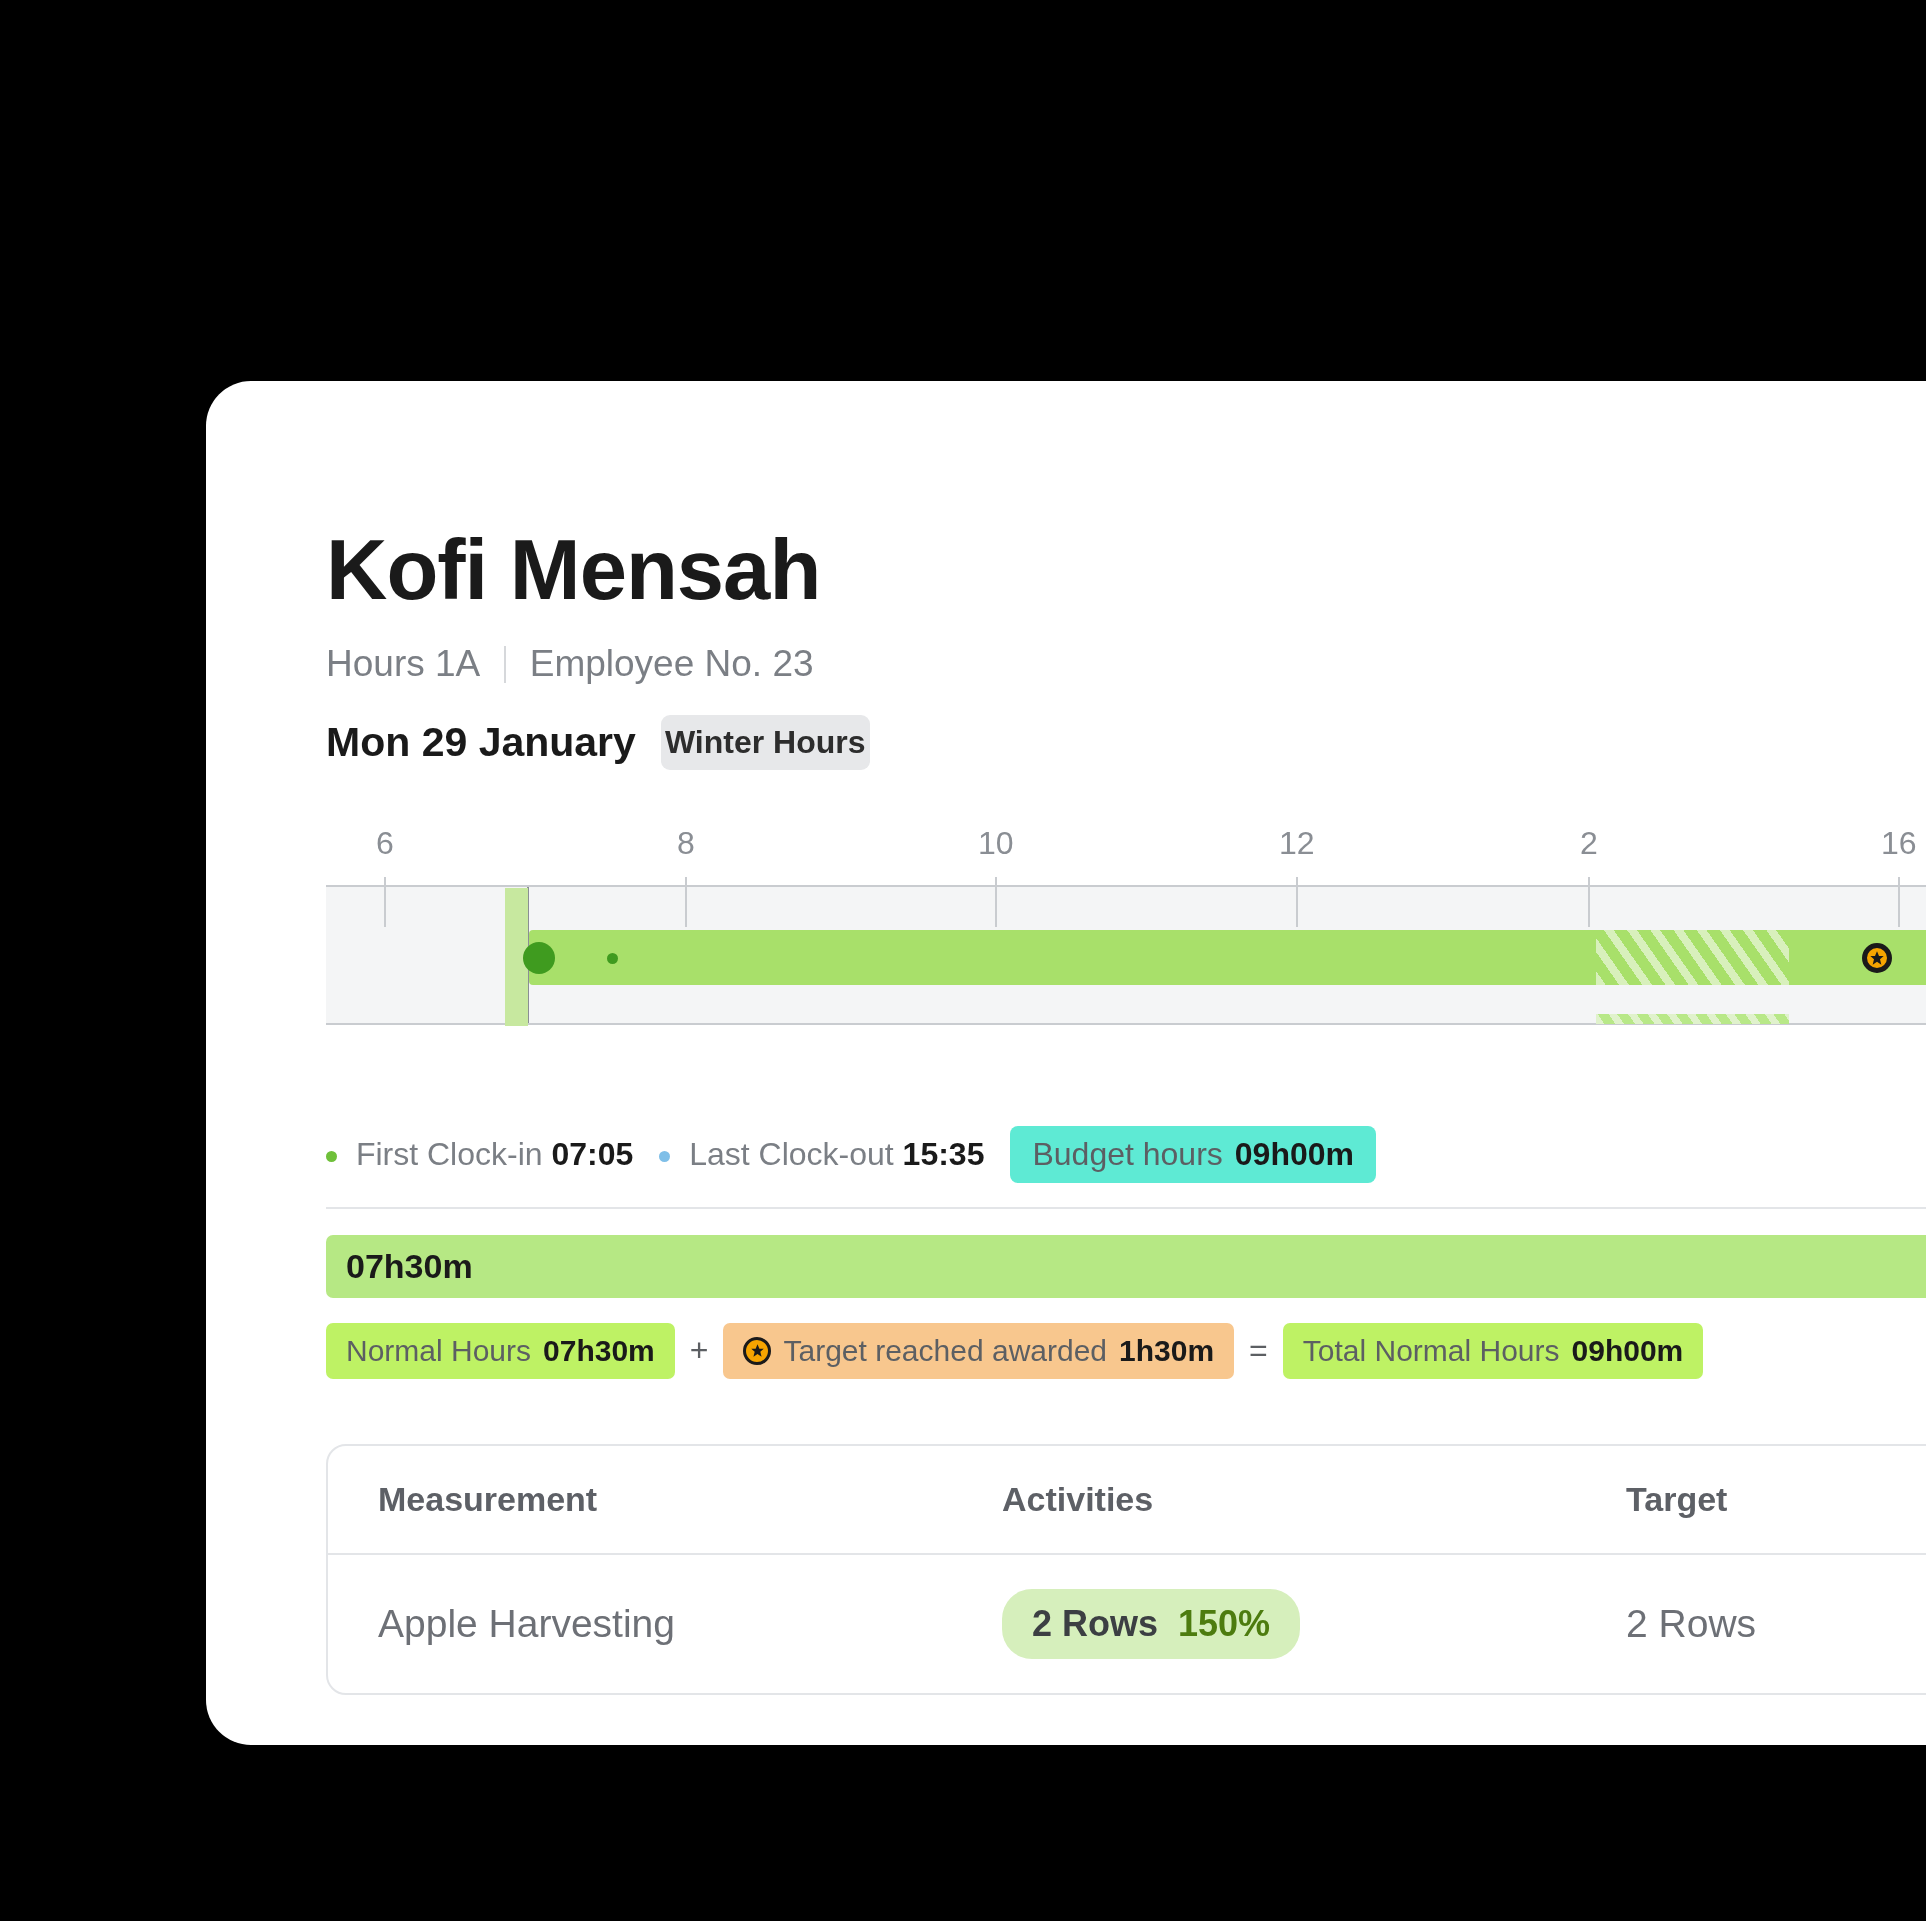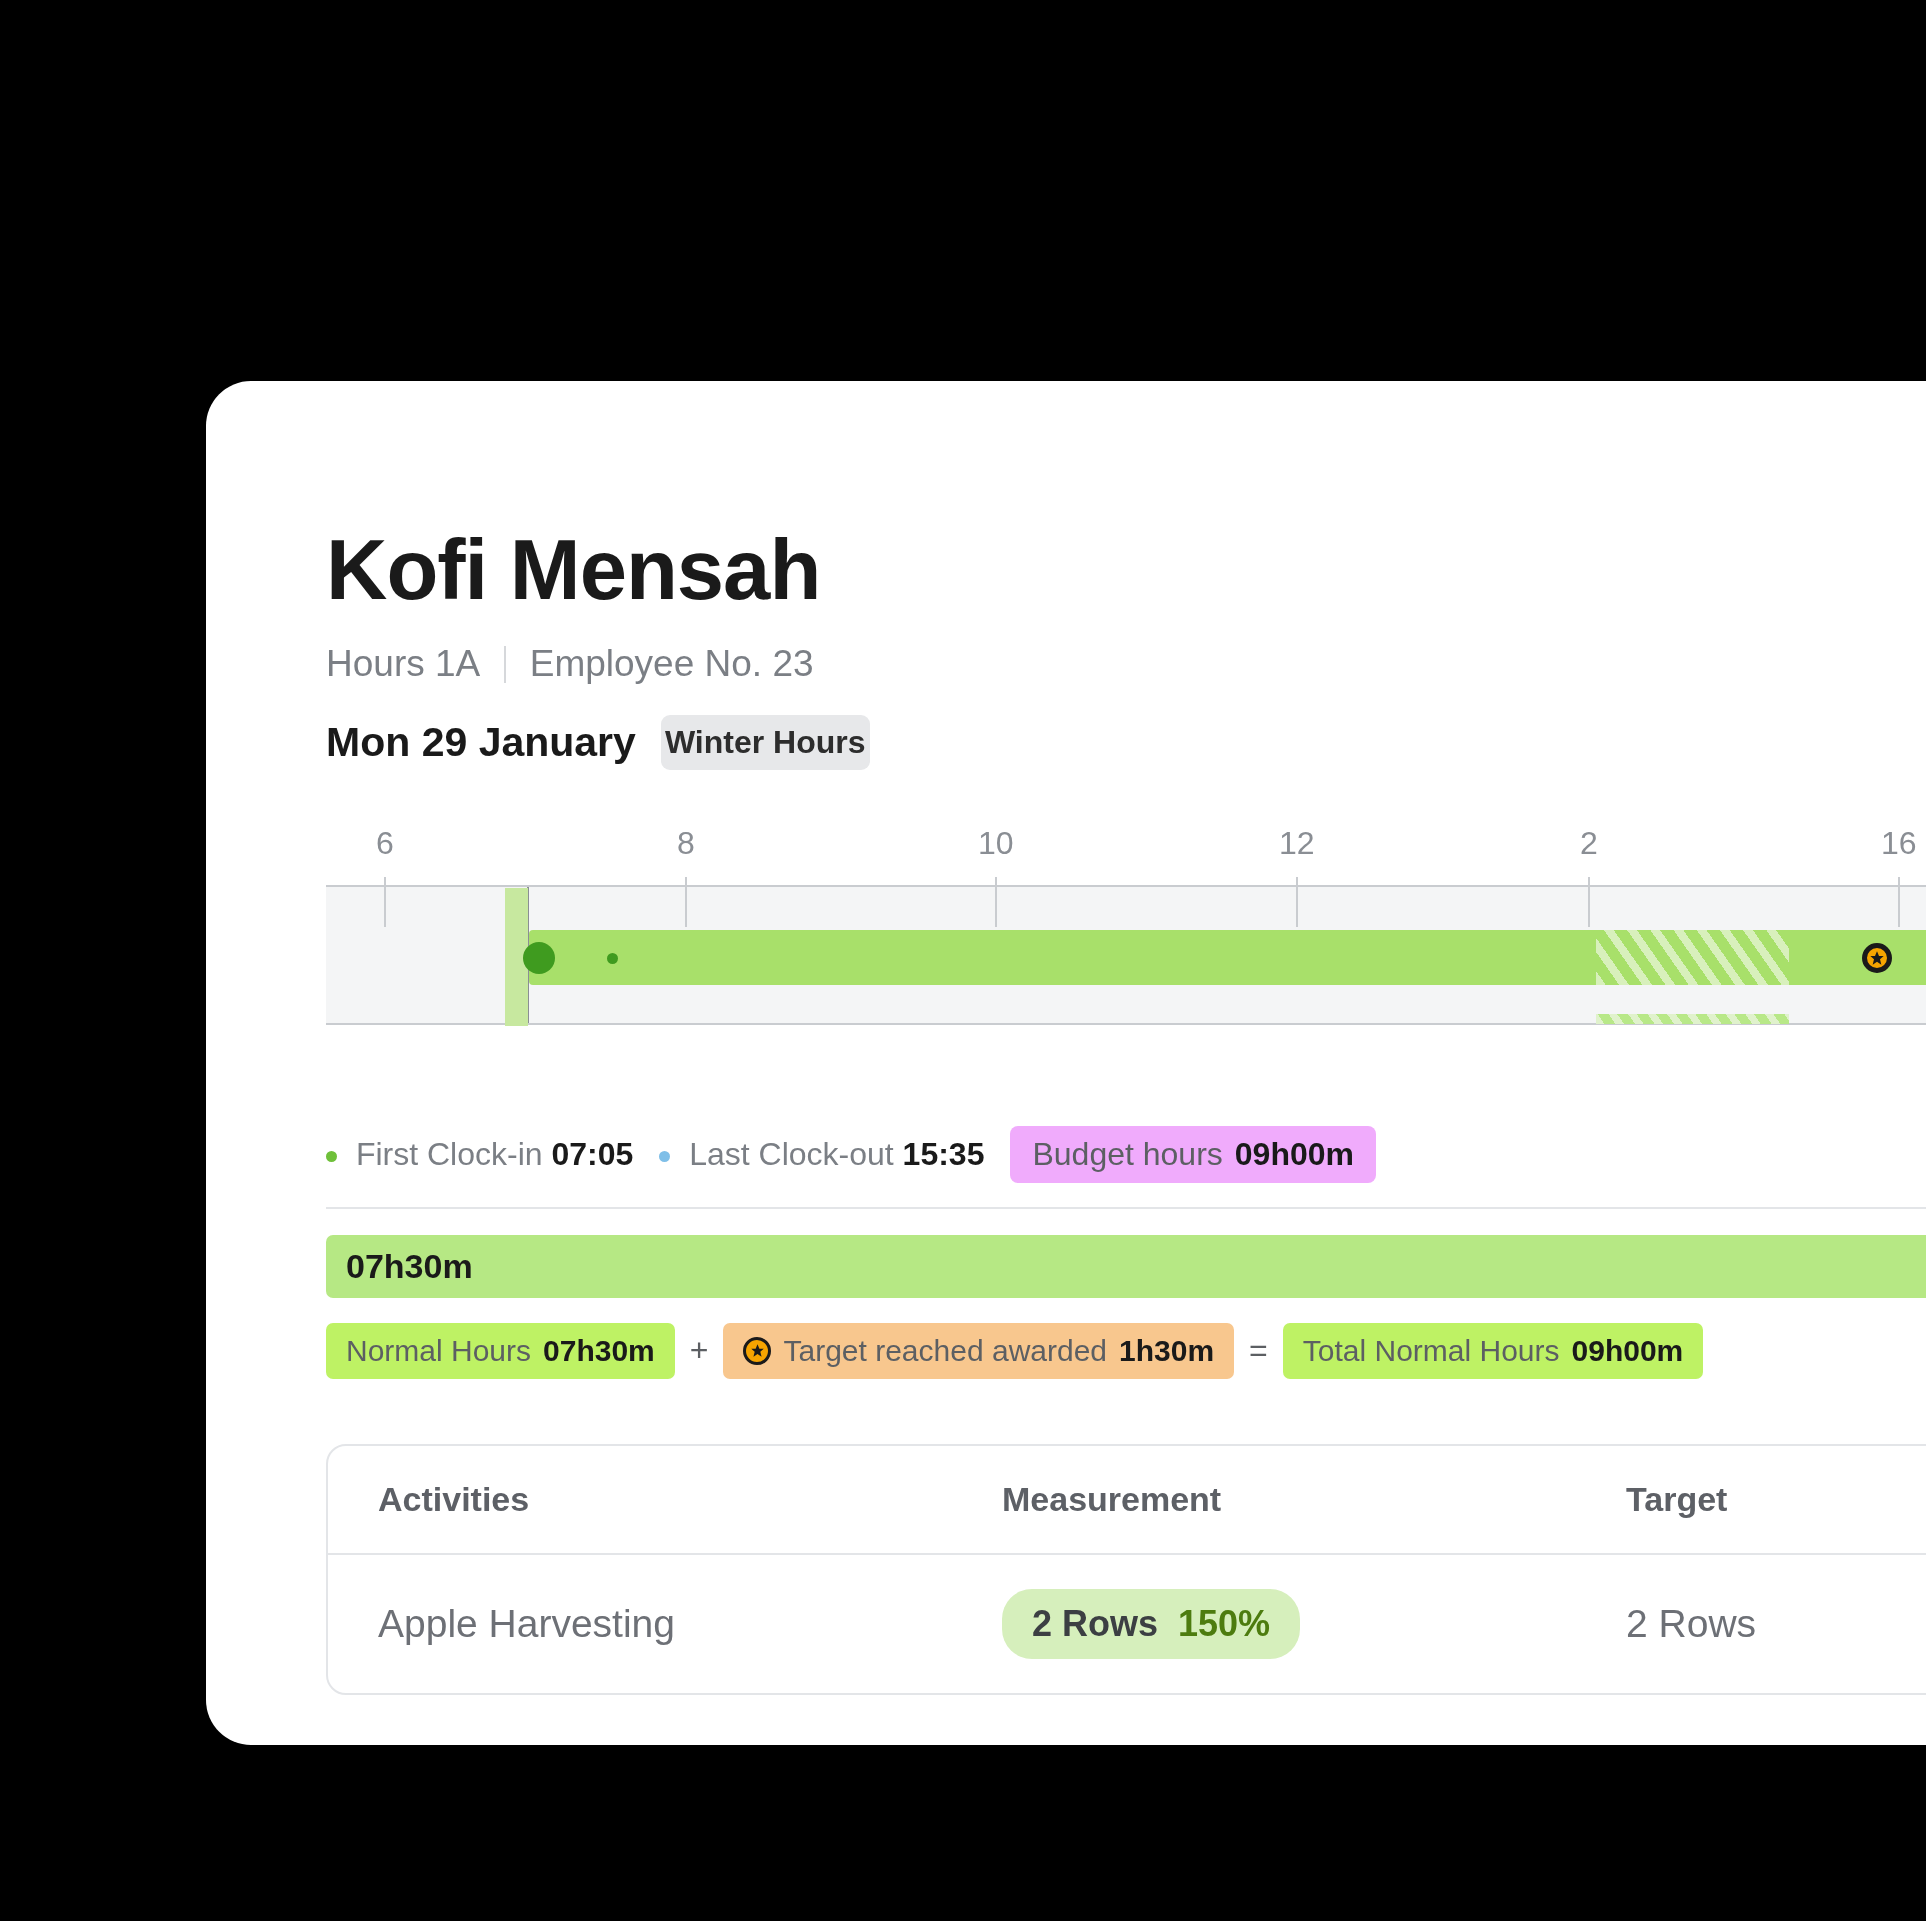--- a/index.html
+++ b/index.html
@@ -204,21 +204,21 @@
       height: 11px;
       border-radius: 50%;
       display: inline-block;
       vertical-align: middle;
       margin-right: 10px;
     }
     .dot.green { background: #6fc03a; }
     .dot.blue { background: #7fbfe8; }
     .bold { font-weight: 800; color: #1a1a1a; }
     .budget-badge {
-      background: #f0abfc;
+      background: #5eead4;
       border-radius: 8px;
       padding: 10px 22px;
       font-size: 32px;
       display: flex;
       gap: 12px;
       align-items: center;
     }
     .budget-badge .label { color: #5c5f63; font-weight: 400; }
     .budget-badge .val { color: #1a1a1a; font-weight: 800; }
 
@@ -410,22 +410,22 @@
     </div>
     <span class="bd-op">=</span>
     <div class="bd-chip green">
       <span class="label">Total Normal Hours</span>
       <span class="val">09h00m</span>
     </div>
   </div>
 
   <div class="act-table">
     <div class="act-head">
+      <span>Measurement</span>
       <span>Activities</span>
-      <span>Measurement</span>
       <span>Target</span>
     </div>
     <div class="act-row">
       <span class="activity-name">Apple Harvesting</span>
       <span>
         <span class="measure-chip">
           <span class="count">2 Rows</span>
           <span class="pct">150%</span>
         </span>
       </span>

